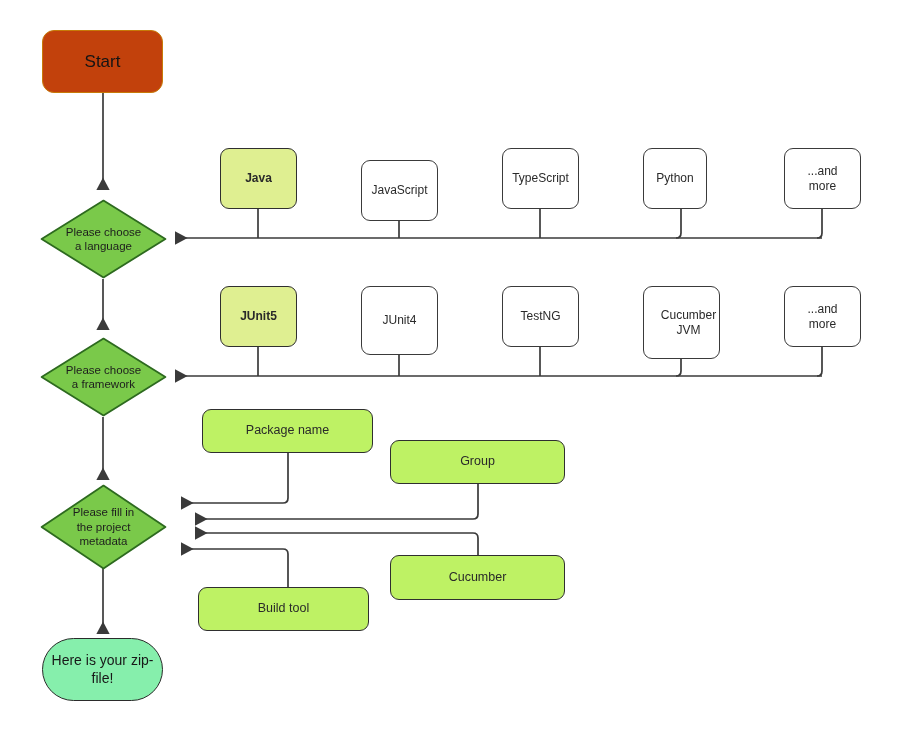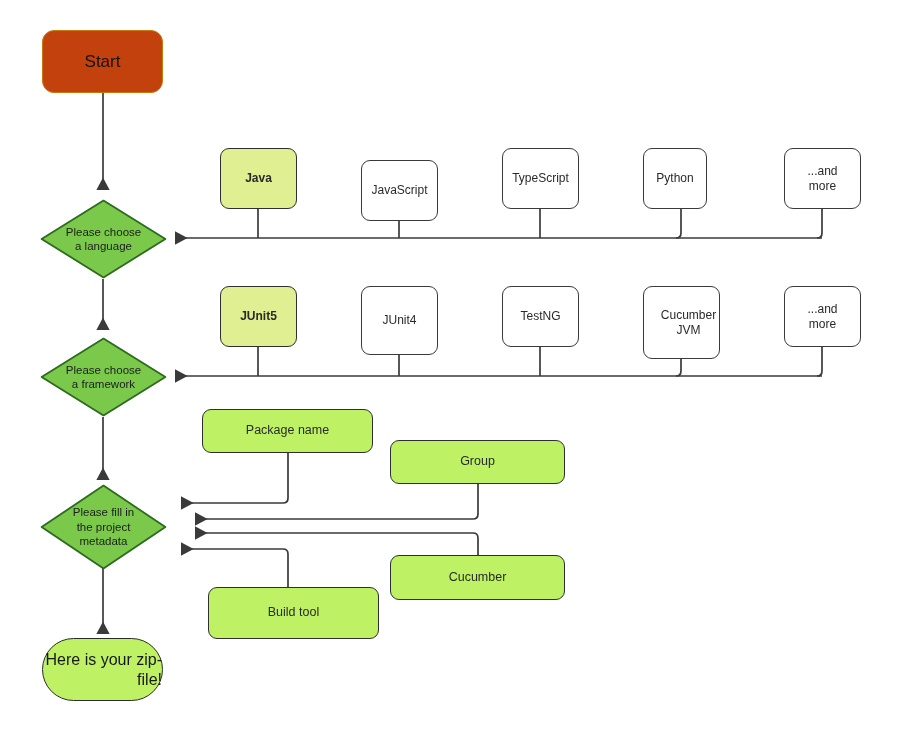--- a/index.html
+++ b/index.html
@@ -36,26 +36,25 @@
     white-space: pre-line;
   }
   .start-node {
     background: #c2410c;
     border: 1px solid #c77a08;
     border-radius: 12px;
     font-size: 17px;
     color: #141414;
   }
   .end-node {
-    background: #bef264;
+    background: #86efac;
     border: 1.6px solid #2b2b2b;
     border-radius: 40px;
-    font-size: 16px;
+    font-size: 14px;
     color: #181818;
-    text-align: right;
   }
   .decision {
     background: transparent;
     font-size: 11.5px;
     color: #1d1d1d;
   }
   .decision .dia-shape {
     position: absolute;
     left: 0;
     top: 0;
@@ -199,21 +198,21 @@
 
   <div class="node meta-box" style="left:202px; top:409px; width:171px; height:44px;">
     <span>Package name</span>
   </div>
   <div class="node meta-box" style="left:390px; top:440px; width:175px; height:44px;">
     <span>Group</span>
   </div>
   <div class="node meta-box" style="left:390px; top:555px; width:175px; height:45px;">
     <span>Cucumber</span>
   </div>
-  <div class="node meta-box" style="left:208px; top:587px; width:171px; height:52px;">
+  <div class="node meta-box" style="left:198px; top:587px; width:171px; height:44px;">
     <span>Build tool</span>
   </div>
 
   <div class="node end-node" style="left:42px; top:638px; width:121px; height:63px;">
     <span>Here is your zip-file!</span>
   </div>
 
 </div>
 
 </body></html>

